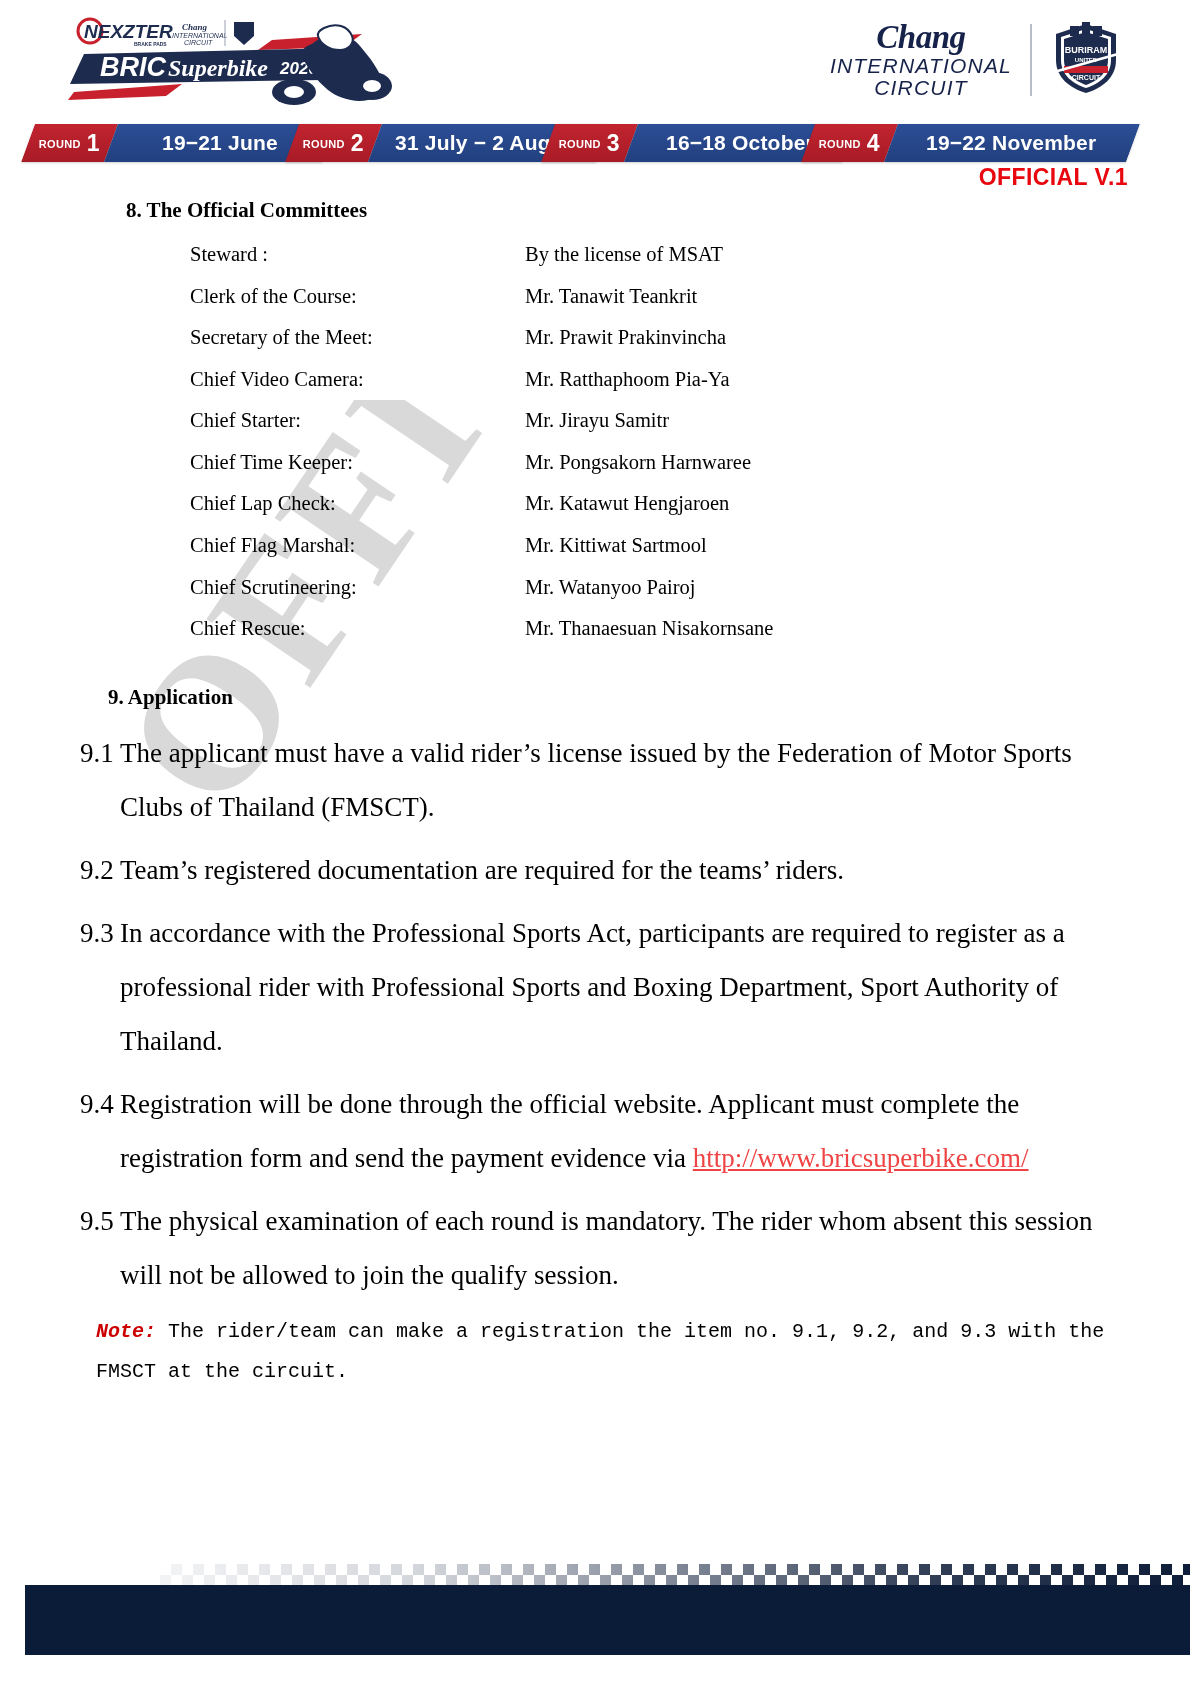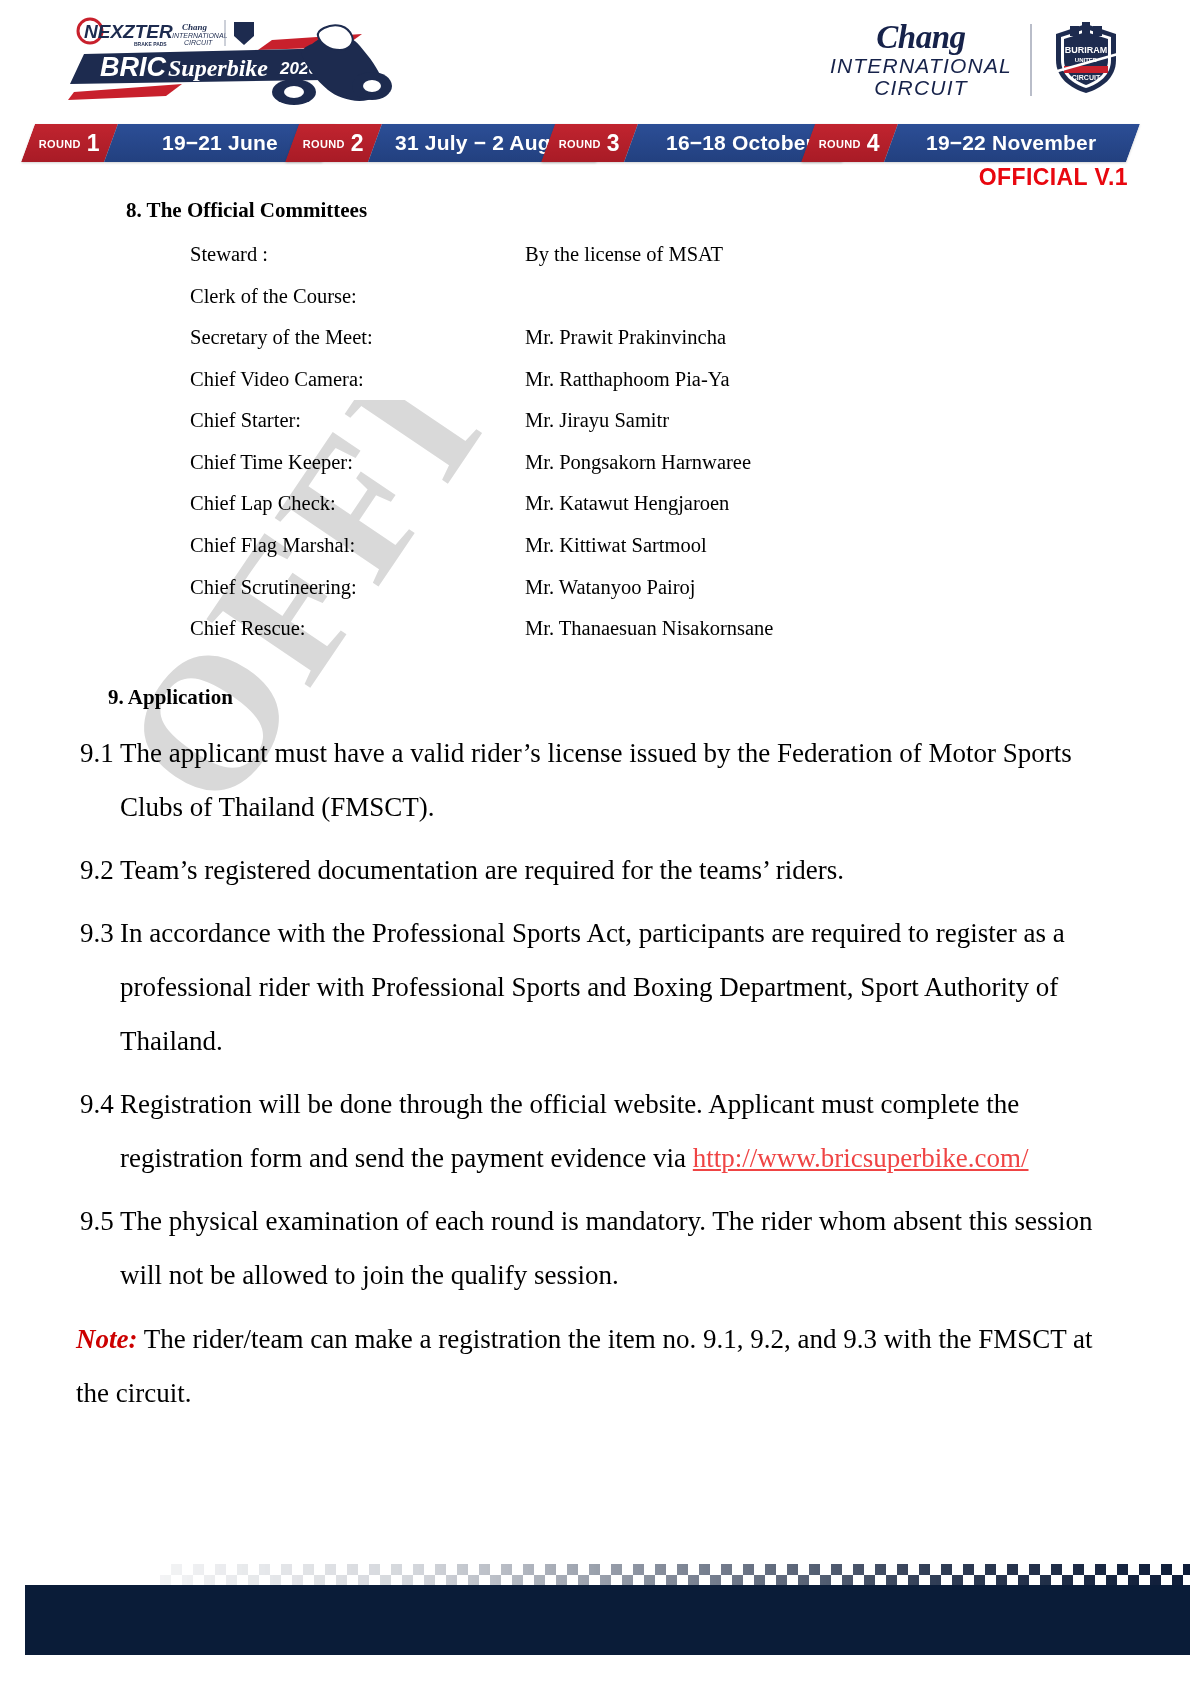--- a/index.html
+++ b/index.html
@@ -209,25 +209,26 @@
     line-height: 2.0;
   }
   .app-num { width: 40px; flex: none; }
   .app-text { flex: 1; }
   .app-link {
     color: #ef4444;
     text-decoration: underline;
   }
 
   .note-block {
-    margin-left: 76px;
+    margin-left: 96px;
     margin-right: 58px;
     margin-top: 10px;
-    font-size: 27px;
+    font-size: 20px;
     line-height: 2.0;
+    font-family: Liberation Mono, monospace;
   }
   .note-label {
     color: #cc0000;
     font-weight: 700;
     font-style: italic;
   }
 
   
   .footer {
     position: absolute;
@@ -402,20 +403,21 @@
 
     <div class="section-title" id="sec8-title">8. The Official Committees</div>
 
     <div class="committee-list">
       <div class="committee-row">
         <div class="committee-role">Steward :</div>
         <div class="committee-name">By the license of MSAT</div>
       </div>
       <div class="committee-row">
         <div class="committee-role">Clerk of the Course:</div>
+        <div class="committee-name">Mr. Tanawit Teankrit</div>
       </div>
       <div class="committee-row">
         <div class="committee-role">Secretary of the Meet:</div>
         <div class="committee-name">Mr. Prawit Prakinvincha</div>
       </div>
       <div class="committee-row">
         <div class="committee-role">Chief Video Camera:</div>
         <div class="committee-name">Mr. Ratthaphoom Pia-Ya</div>
       </div>
       <div class="committee-row">

